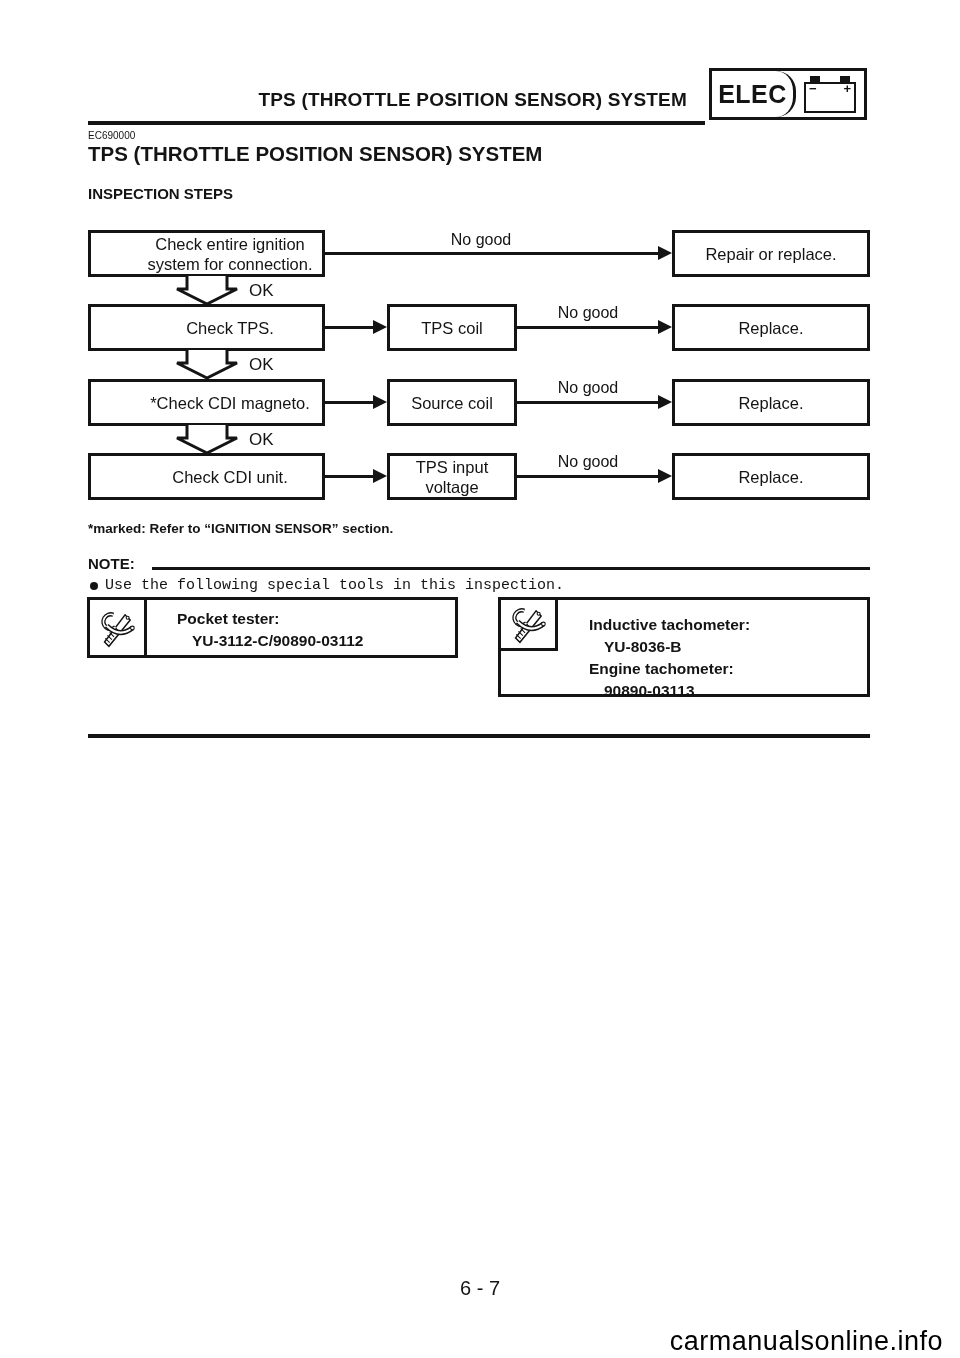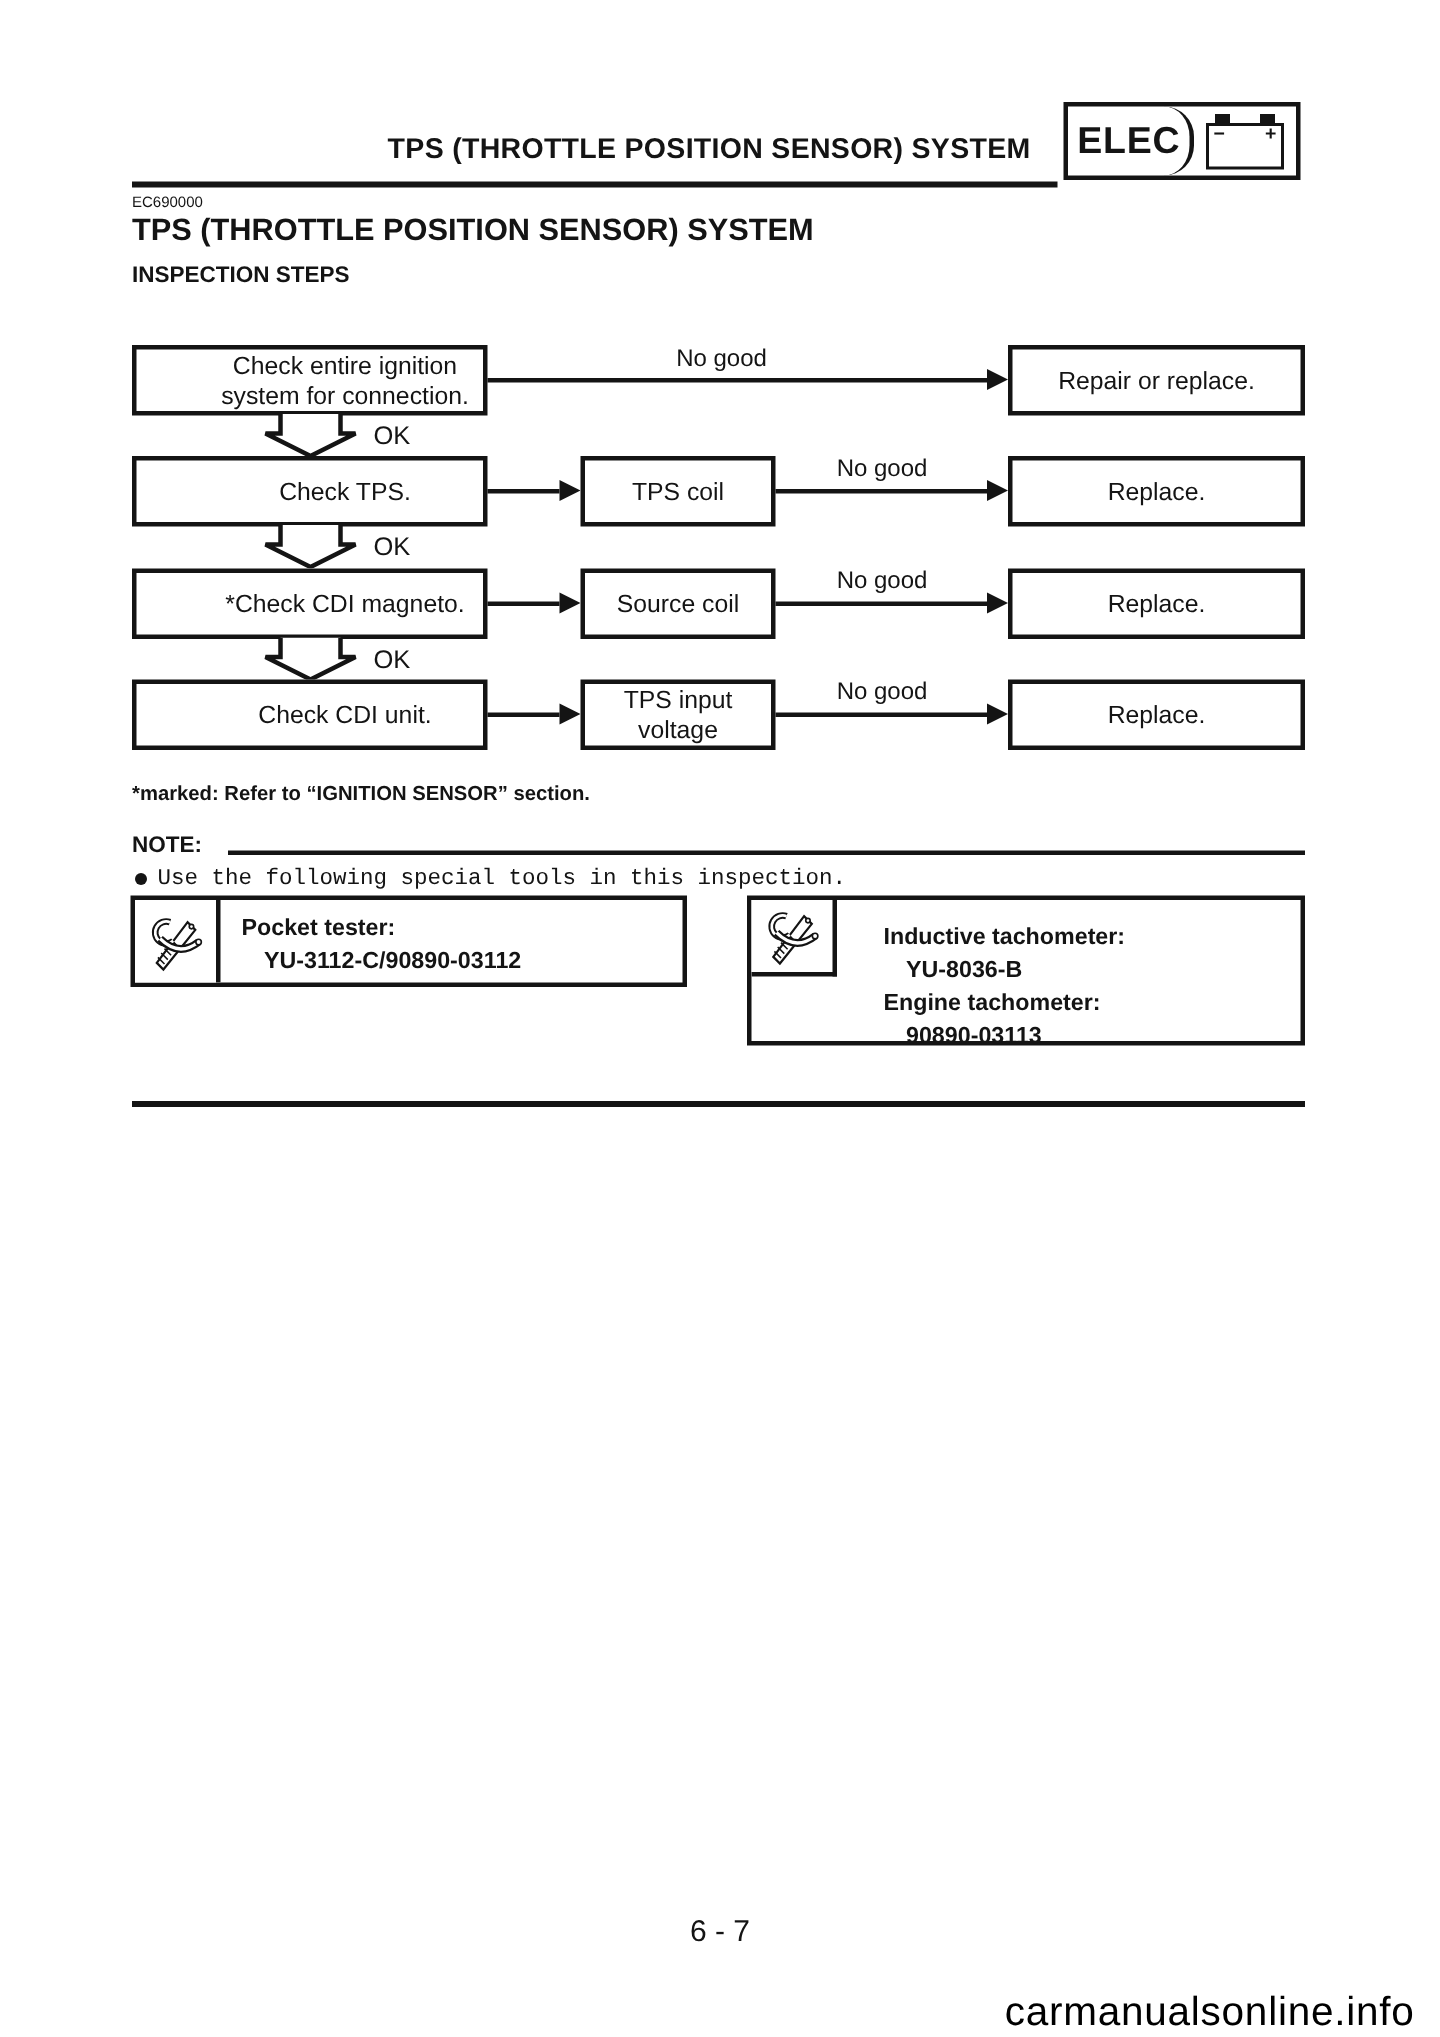--- a/index.html
+++ b/index.html
@@ -24,21 +24,21 @@
   .batt-body { position:absolute; left:0; top:6px; width:52px; height:31px;
     border:2.5px solid #141414; box-sizing:border-box; background:#fff; }
   .batt-term { position:absolute; top:0; width:10px; height:8px; background:#141414; }
   .batt-term.tl { left:6px; } .batt-term.tr { right:6px; }
   .batt-sign { position:absolute; top:6px; font-size:13px; font-weight:bold; line-height:13px; }
   .batt-sign.minus { left:5px; } .batt-sign.plus { right:5px; }
 
   
   .ec-code { left:88px; top:130px; font-size:10px; }
   .doc-title { left:88px; top:142px; font-size:20.5px; font-weight:bold; }
-  .inspection-steps { left:88px; top:175px; font-size:15px; font-weight:bold; }
+  .inspection-steps { left:88px; top:185px; font-size:15px; font-weight:bold; }
   .intro { left:88px; top:197px; font-size:15.5px; }
 
   
   .fc-box { position:absolute; border:3px solid #141414; background:#fff;
     box-sizing:border-box; display:flex; align-items:center; justify-content:center;
     text-align:center; font-size:16.5px; line-height:20px; white-space:pre-line; }
   .col-left  { left:88px;  width:237px;padding-left:47px; }
   .col-mid   { left:387px; width:130px; }
   .col-right { left:672px; width:198px; }
   .r1 { top:230px; height:47px; }
@@ -57,21 +57,21 @@
 
   
   .marked-note { left:88px; top:521px; font-size:13.5px; font-weight:bold; }
   .note-label { left:88px; top:555px; font-size:15px; font-weight:bold; }
   .note-rule { left:152px; top:567px; width:718px; height:2.5px; background:#141414; }
   .bullet-row { left:90px; top:577px; display:flex; align-items:center; }
   .bullet-dot { width:8px; height:8px; border-radius:50%; background:#141414; margin-right:7px; }
   .bullet-text { font-size:15px;font-family:Liberation Mono, monospace; }
 
   
-  .tool-box { position:absolute; border:3px solid #141414; box-sizing:border-box; background:#fff; }
+  .tool-box { position:absolute; border:3px solid #141414; box-sizing:border-box; background:#fff;gap:16px; }
   .tool-box.left { left:87px; top:597px; width:371px; height:61px; display:flex; }
   .tool-box.right { left:498px; top:597px; width:372px; height:100px; }
   .tool-icon-cell { width:57px; border-right:3px solid #141414; box-sizing:border-box;
     display:flex; align-items:center; justify-content:center; background:#fff; }
   .tool-icon-cell.corner { position:absolute; left:0; top:0; height:51px; border-bottom:3px solid #141414; }
   .tool-text { padding:8px 0 0 14px; font-size:15.5px; font-weight:bold; line-height:22px; }
   .tool-text.right-txt { position:absolute; left:74px; top:6px; }
   .indent { padding-left:15px; }
 
   .bottom-rule { left:88px; top:734px; width:782px; height:4px; background:#141414; }

